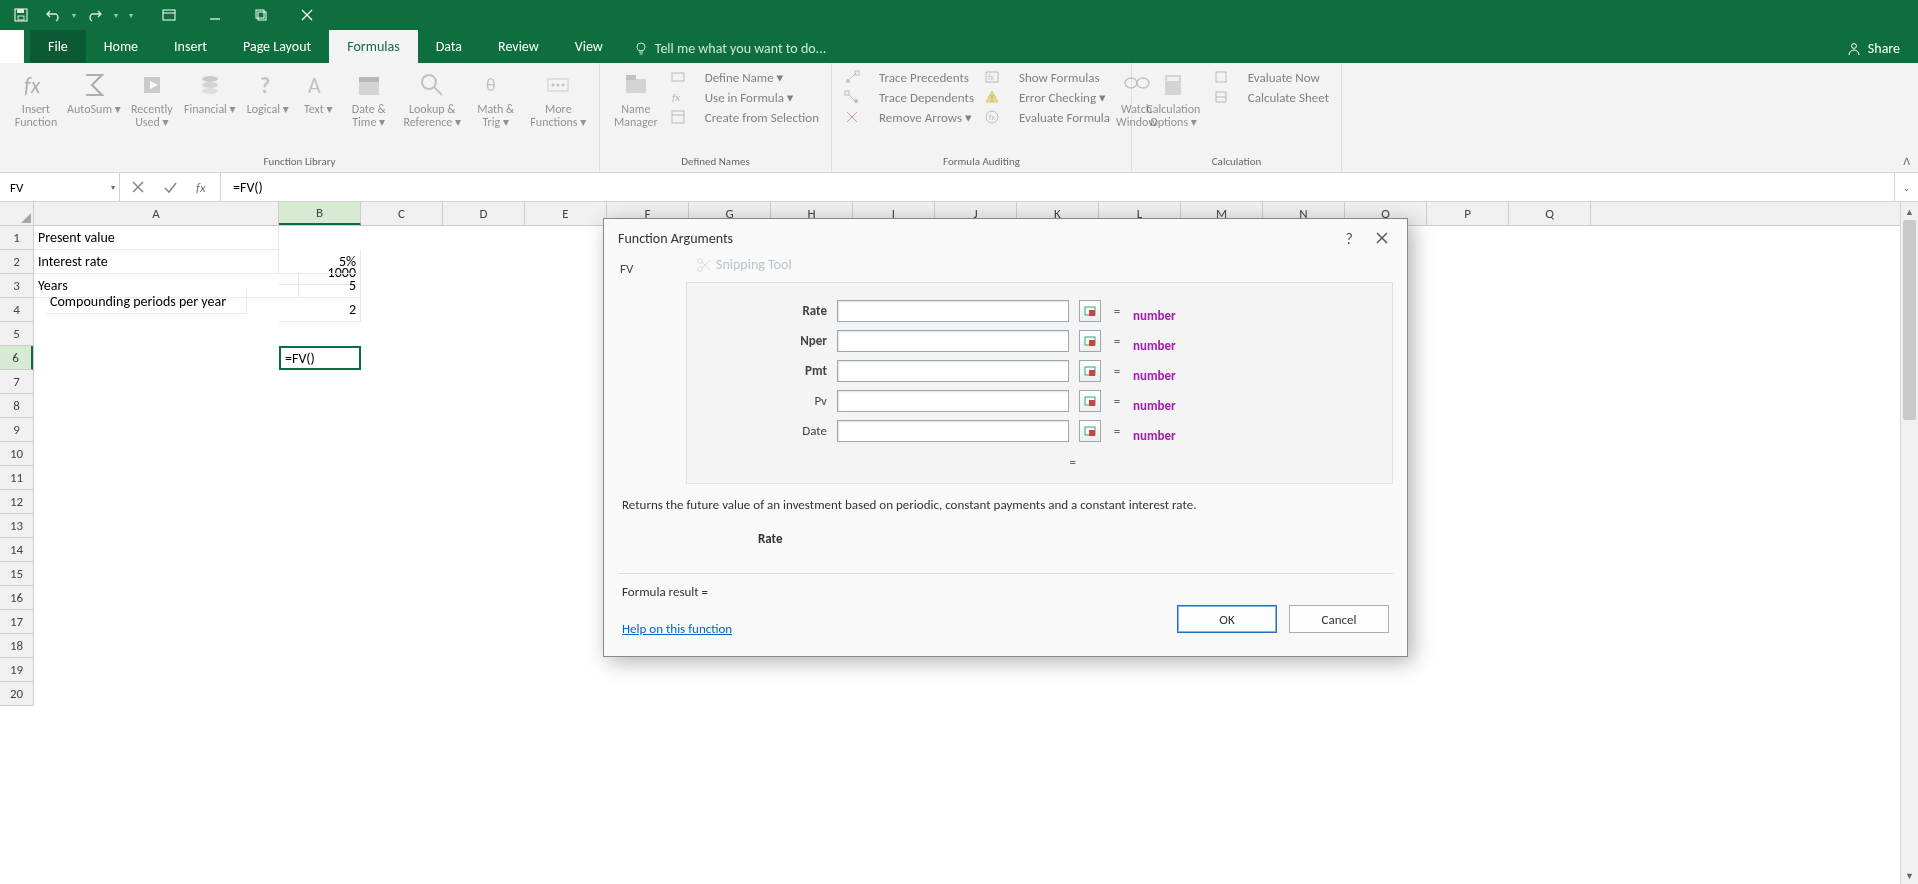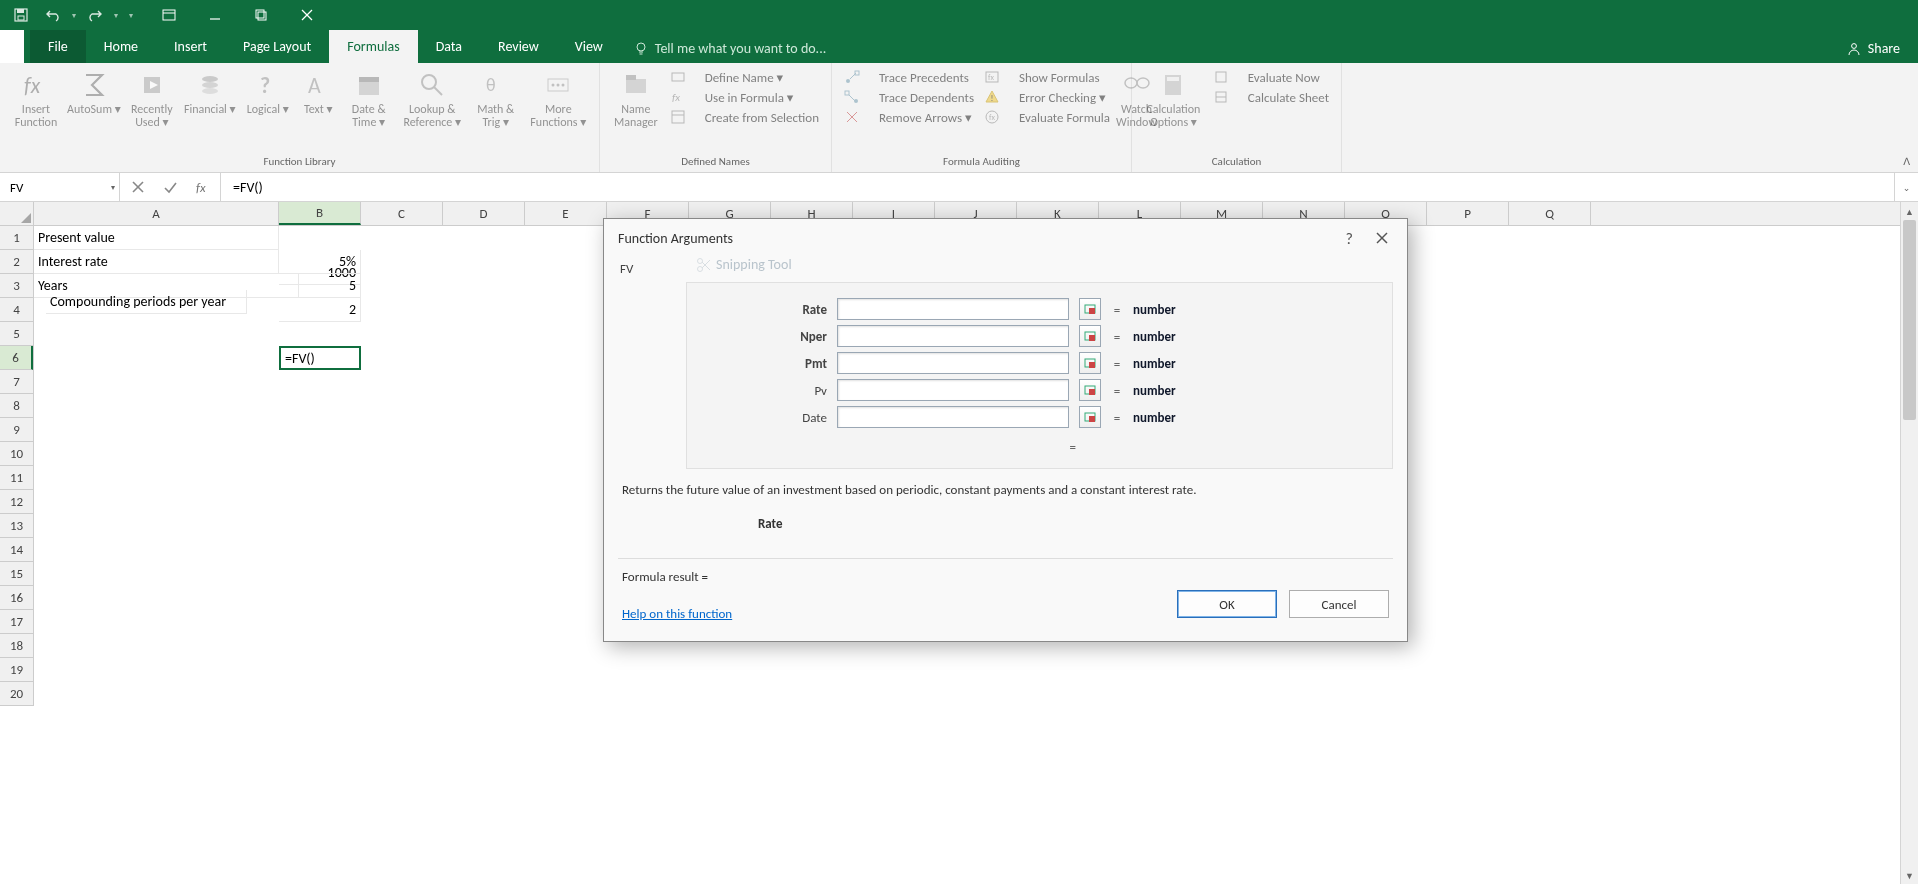--- a/index.html
+++ b/index.html
@@ -75,21 +75,21 @@
 .dlg-body { padding:0px 14px 14px 14px; }
 .dlg-fn { font-size:13px; padding:4px 0 6px 2px; color:#444; }
 .arg-panel { background:#f4f4f4; border:1px solid #e0e0e0; padding:10px 12px 14px 12px; margin-left:68px; }
 .arg-row { display:flex; align-items:center; gap:10px; margin:5px 0; }
 .arg-label { width:128px; text-align:right; font-weight:600; color:#444; }
 .arg-label.normal { font-weight:400; }
 .arg-input { width:232px; height:22px; border:1px solid #9aa7b4; background:#fff; box-shadow:inset 1px 1px 2px rgba(0,0,0,.12); padding:0 4px; }
 .arg-ref { width:22px; height:22px; border:1px solid #9aa7b4; background:linear-gradient(#fff,#eee); display:flex; align-items:center; justify-content:center; }
 .arg-ref svg { width:14px; height:14px; }
 .arg-eq { color:#666; width:12px; text-align:center; }
-.arg-result { color:#0f172a; font-weight:600; }
+.arg-result { color:#a21caf; font-weight:600;margin-top:10px; }
 .arg-footeq { text-align:right; padding:6px 304px 0 0; color:#666; }
 .dlg-desc { padding:12px 4px 0 4px; line-height:1.4; }
 .dlg-argdesc { padding:16px 30px 20px 140px; line-height:1.45; display:flex; gap:18px; }
 .dlg-argdesc b { font-weight:600; }
 .dlg-sep { border-top:1px solid #ddd; margin:4px 0 10px 0; }
 .dlg-bottom { display:flex; align-items:center; padding:0 4px 6px 4px; }
 .dlg-result { flex:0 0 auto; }
 .dlg-spacer { flex:1; }
 .dlg-link { color:#0066cc; text-decoration:underline; padding-top:22px; }
 .dlg-btns { display:flex; gap:12px; padding-top:18px; }

